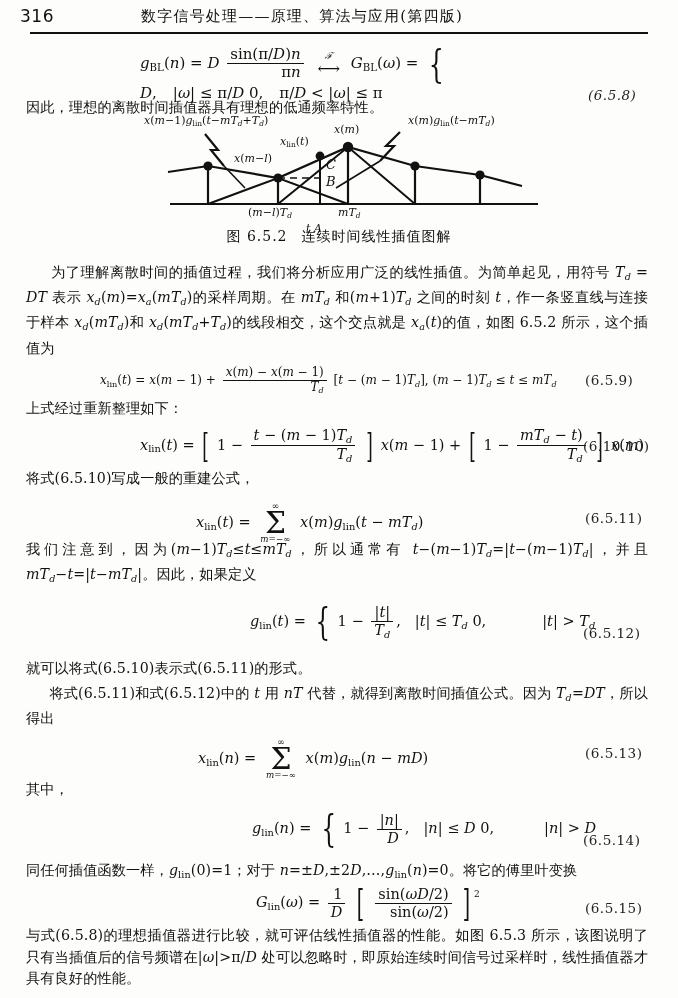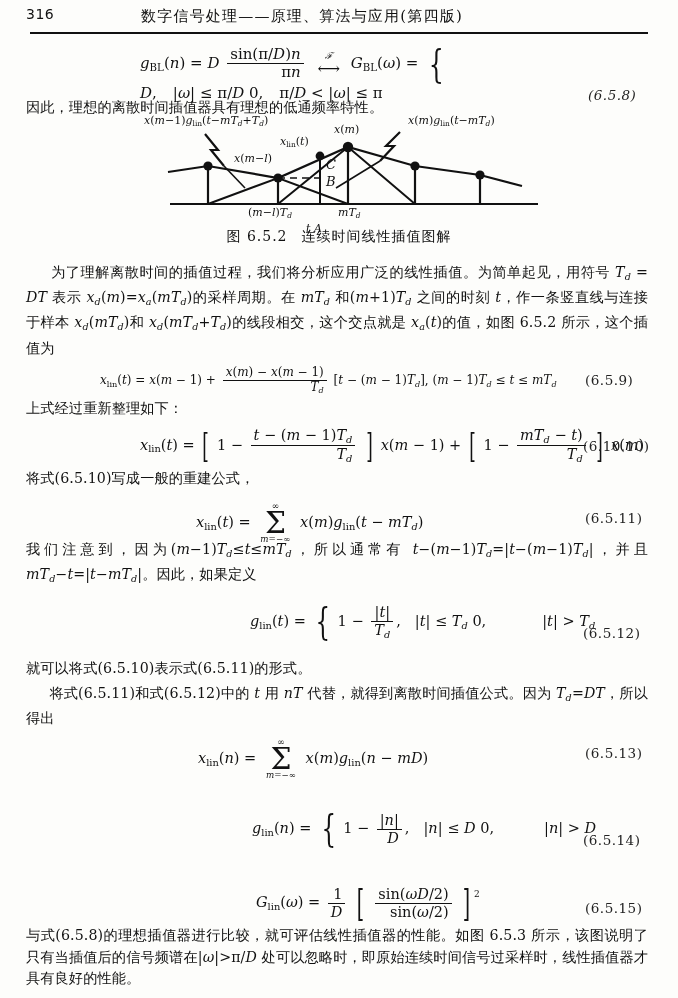--- a/index.html
+++ b/index.html
@@ -8,21 +8,21 @@
     background:#fdfdfb;
     font-family:"DejaVu Serif","Liberation Serif",serif;
     color:#111;
     position:relative;
     overflow:hidden;
   }
   .page{position:relative;width:678px;height:998px;}
 
   
   .hdr{position:absolute;left:0;top:4px;width:678px;height:30px;}
-  .hdr .pgnum{position:absolute;left:26px;top:2px;font-size:14px;font-family:"DejaVu Sans","Liberation Sans",sans-serif;letter-spacing:.5px;}
+  .hdr .pgnum{position:absolute;left:20px;top:2px;font-size:17px;font-family:"DejaVu Sans","Liberation Sans",sans-serif;letter-spacing:.5px;}
   .hdr .htitle{position:absolute;left:0;top:3px;width:604px;text-align:center;font-size:15px;letter-spacing:1.2px;}
   .hdr .rule{position:absolute;left:30px;top:28px;width:618px;border-top:2px solid #111;}
 
   
   .para{
     position:absolute;
     font-size:14.2px;
     line-height:21.5px;
     text-align:justify;
     letter-spacing:0.1px;
@@ -223,31 +223,35 @@
     <i>x</i><span class="sub rm">lin</span>(<i>n</i>) =
     <span class="sigma">
       <span class="top">∞</span>
       <span class="mid">Σ</span>
       <span class="bot"><i>m</i>=−∞</span>
     </span>
     <i>x</i>(<i>m</i>)<i>g</i><span class="sub rm">lin</span>(<i>n</i> − <i>mD</i>)
   </div>
   <div class="eqnum" style="left:585px;top:745px;">(6.5.13)</div>
 
+  <div class="para" style="left:26px;top:779px;width:620px;">其中，</div>
 
   <div class="eq" style="left:252px;top:812px;font-size:14.5px;">
     <i>g</i><span class="sub rm">lin</span>(<i>n</i>) =
     <span class="brace">{</span>
     <span class="cases">
       <span class="row">1 − <span class="frac"><span class="num">|<i>n</i>|</span><span class="den"><i>D</i></span></span>,<span class="cw" style="width:14px"></span>|<i>n</i>| ≤ <i>D</i></span>
       <span class="row">0,<span class="cw" style="width:50px"></span>|<i>n</i>| &gt; <i>D</i></span>
     </span>
   </div>
   <div class="eqnum" style="left:583px;top:832px;">(6.5.14)</div>
 
+  <div class="para" style="left:26px;top:860px;width:622px;">
+    同任何插值函数一样，<i>g</i><span class="sub rm">lin</span>(0)=1；对于 <i>n</i>=±<i>D</i>,±2<i>D</i>,…,<i>g</i><span class="sub rm">lin</span>(<i>n</i>)=0。将它的傅里叶变换
+  </div>
 
   <div class="eq" style="left:256px;top:886px;font-size:14.5px;">
     <i>G</i><span class="sub rm">lin</span>(<i>ω</i>) =
     <span class="frac"><span class="num">1</span><span class="den"><i>D</i></span></span>
     <span class="sqbr" style="font-size:2.6em;">[</span>
     <span class="frac"><span class="num">sin(<i>ωD</i>/2)</span><span class="den">sin(<i>ω</i>/2)</span></span>
     <span class="sqbr" style="font-size:2.6em;">]</span><span class="sup" style="font-size:.62em;vertical-align:1.15em;">2</span>
   </div>
   <div class="eqnum" style="left:585px;top:900px;">(6.5.15)</div>
 

